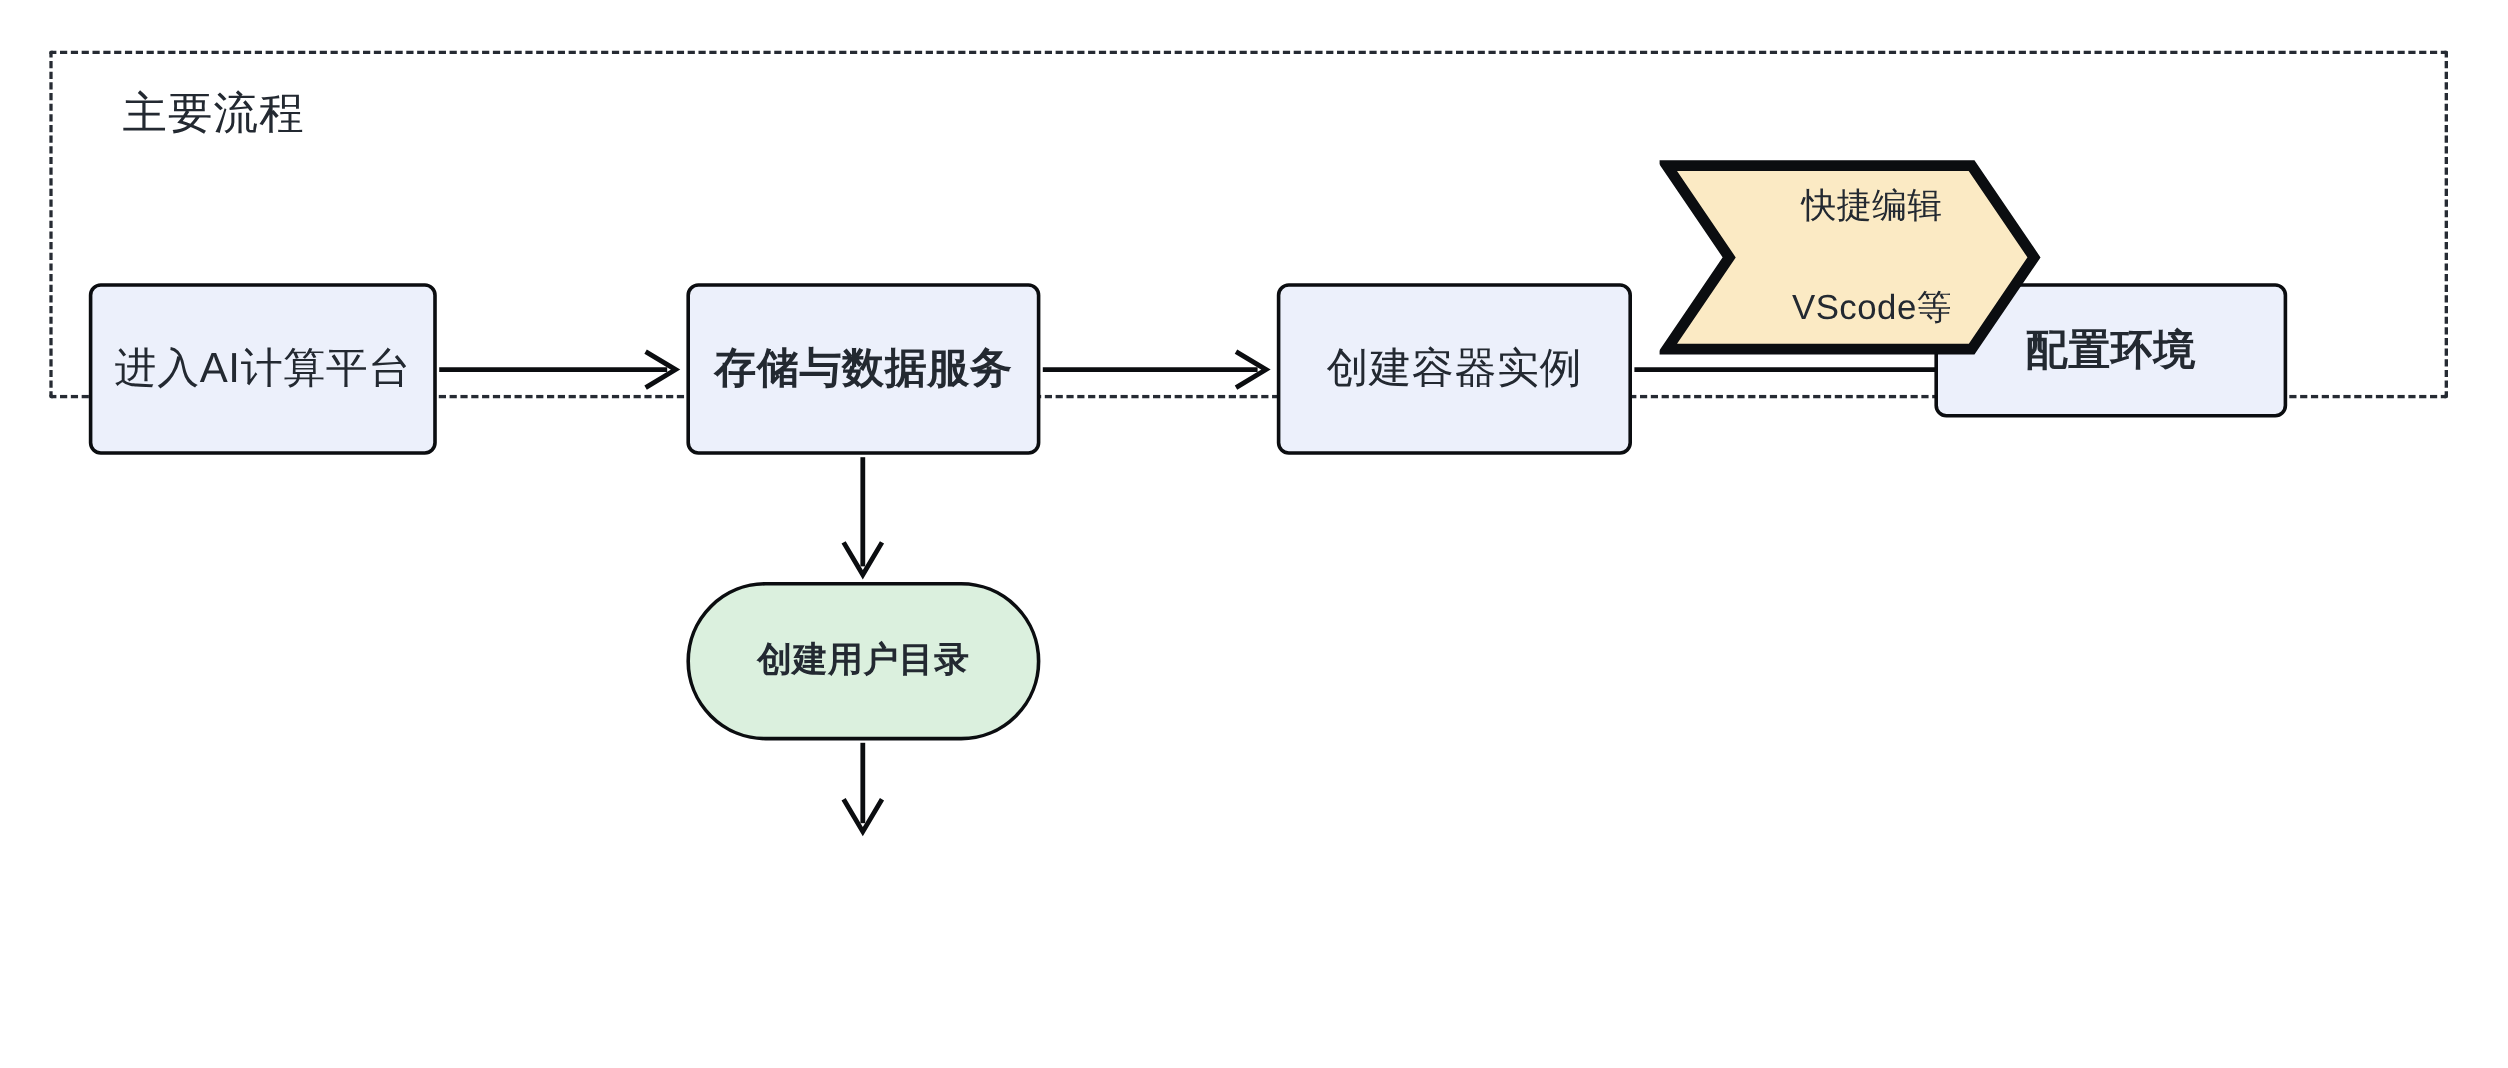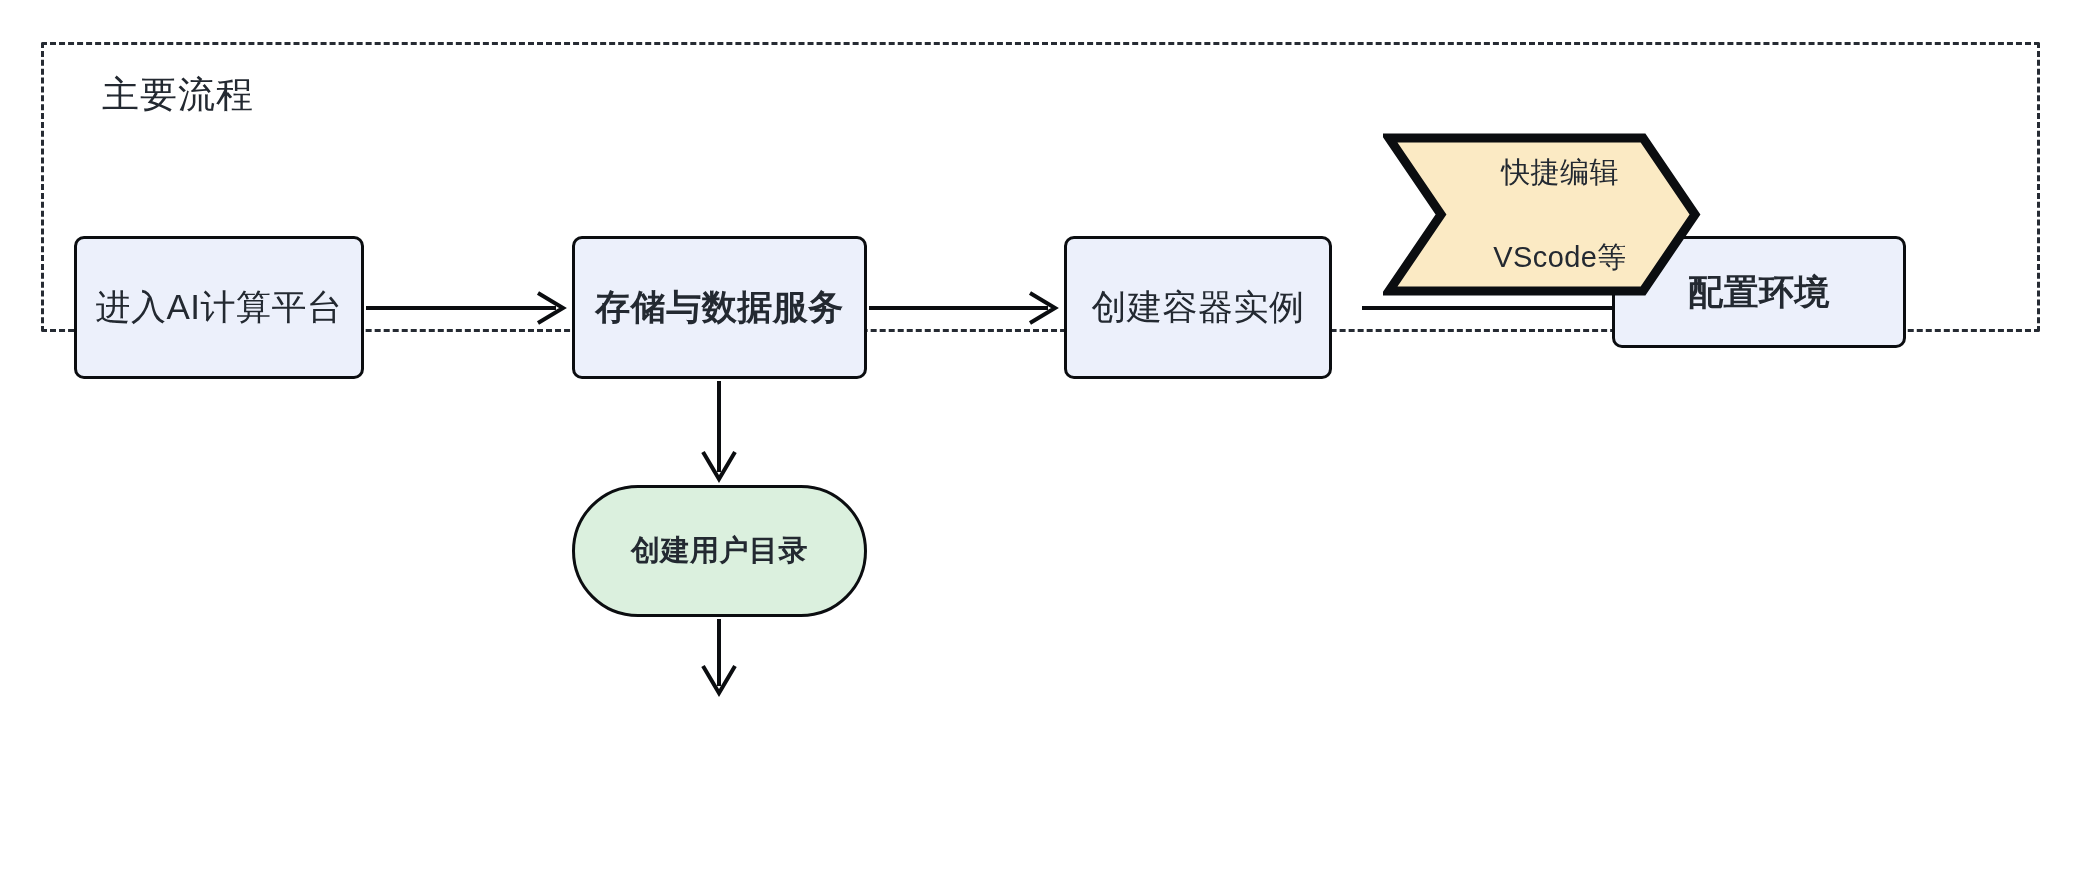--- a/index.html
+++ b/index.html
@@ -76,21 +76,21 @@
   }
   .node-label {
     display: block;
     padding: 0 10px;
     white-space: pre-line;
   }
 
   
   #n-enter      { left: 74px;   top: 236px; width: 290px;  height: 143px; }
   #n-storage    { left: 572px;  top: 236px; width: 295px;  height: 143px; font-weight: bold; }
-  #n-container  { left: 1064px; top: 236px; width: 268px;  height: 143px; }
+  #n-container  { left: 1064px; top: 236px; width: 296px;  height: 143px; }
   #n-config     { left: 1612px; top: 236px; width: 294px;  height: 112px; font-weight: bold; }
   #n-userdir    { left: 572px;  top: 485px; width: 295px;  height: 132px; font-weight: bold; }
   #n-upload     { left: 572px;  top: 695px; width: 295px;  height: 155px; }
 
   
   #chevron-wrap {
     position: absolute;
     left: 1383px;
     top: 132px;
     width: 318px;

